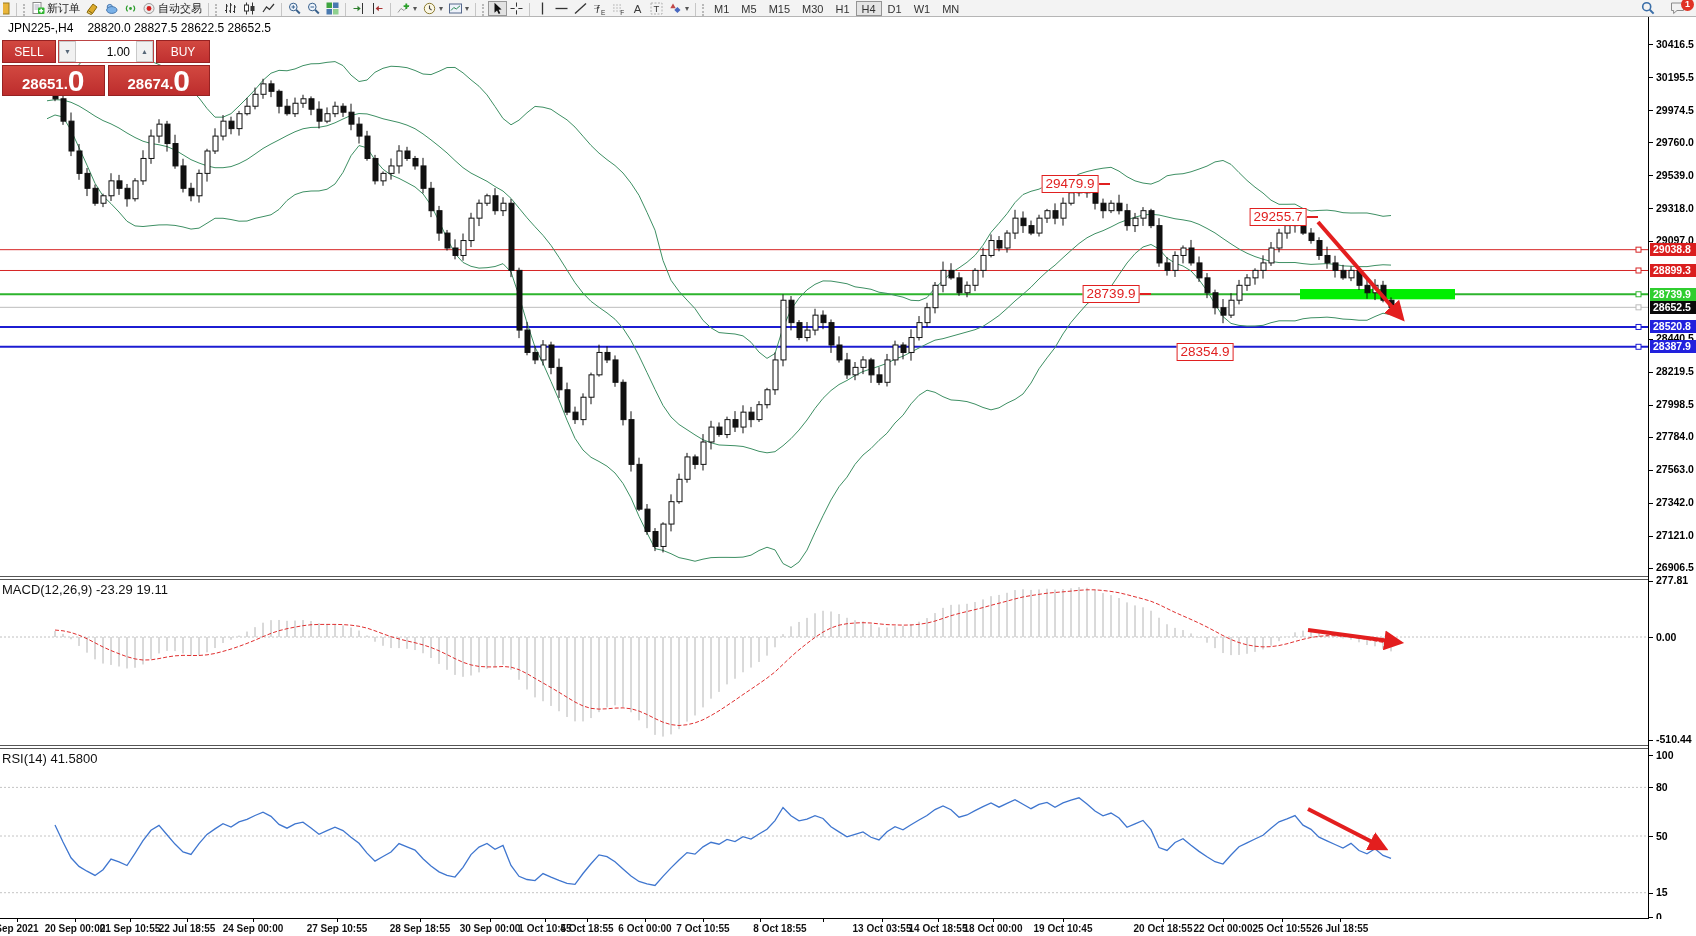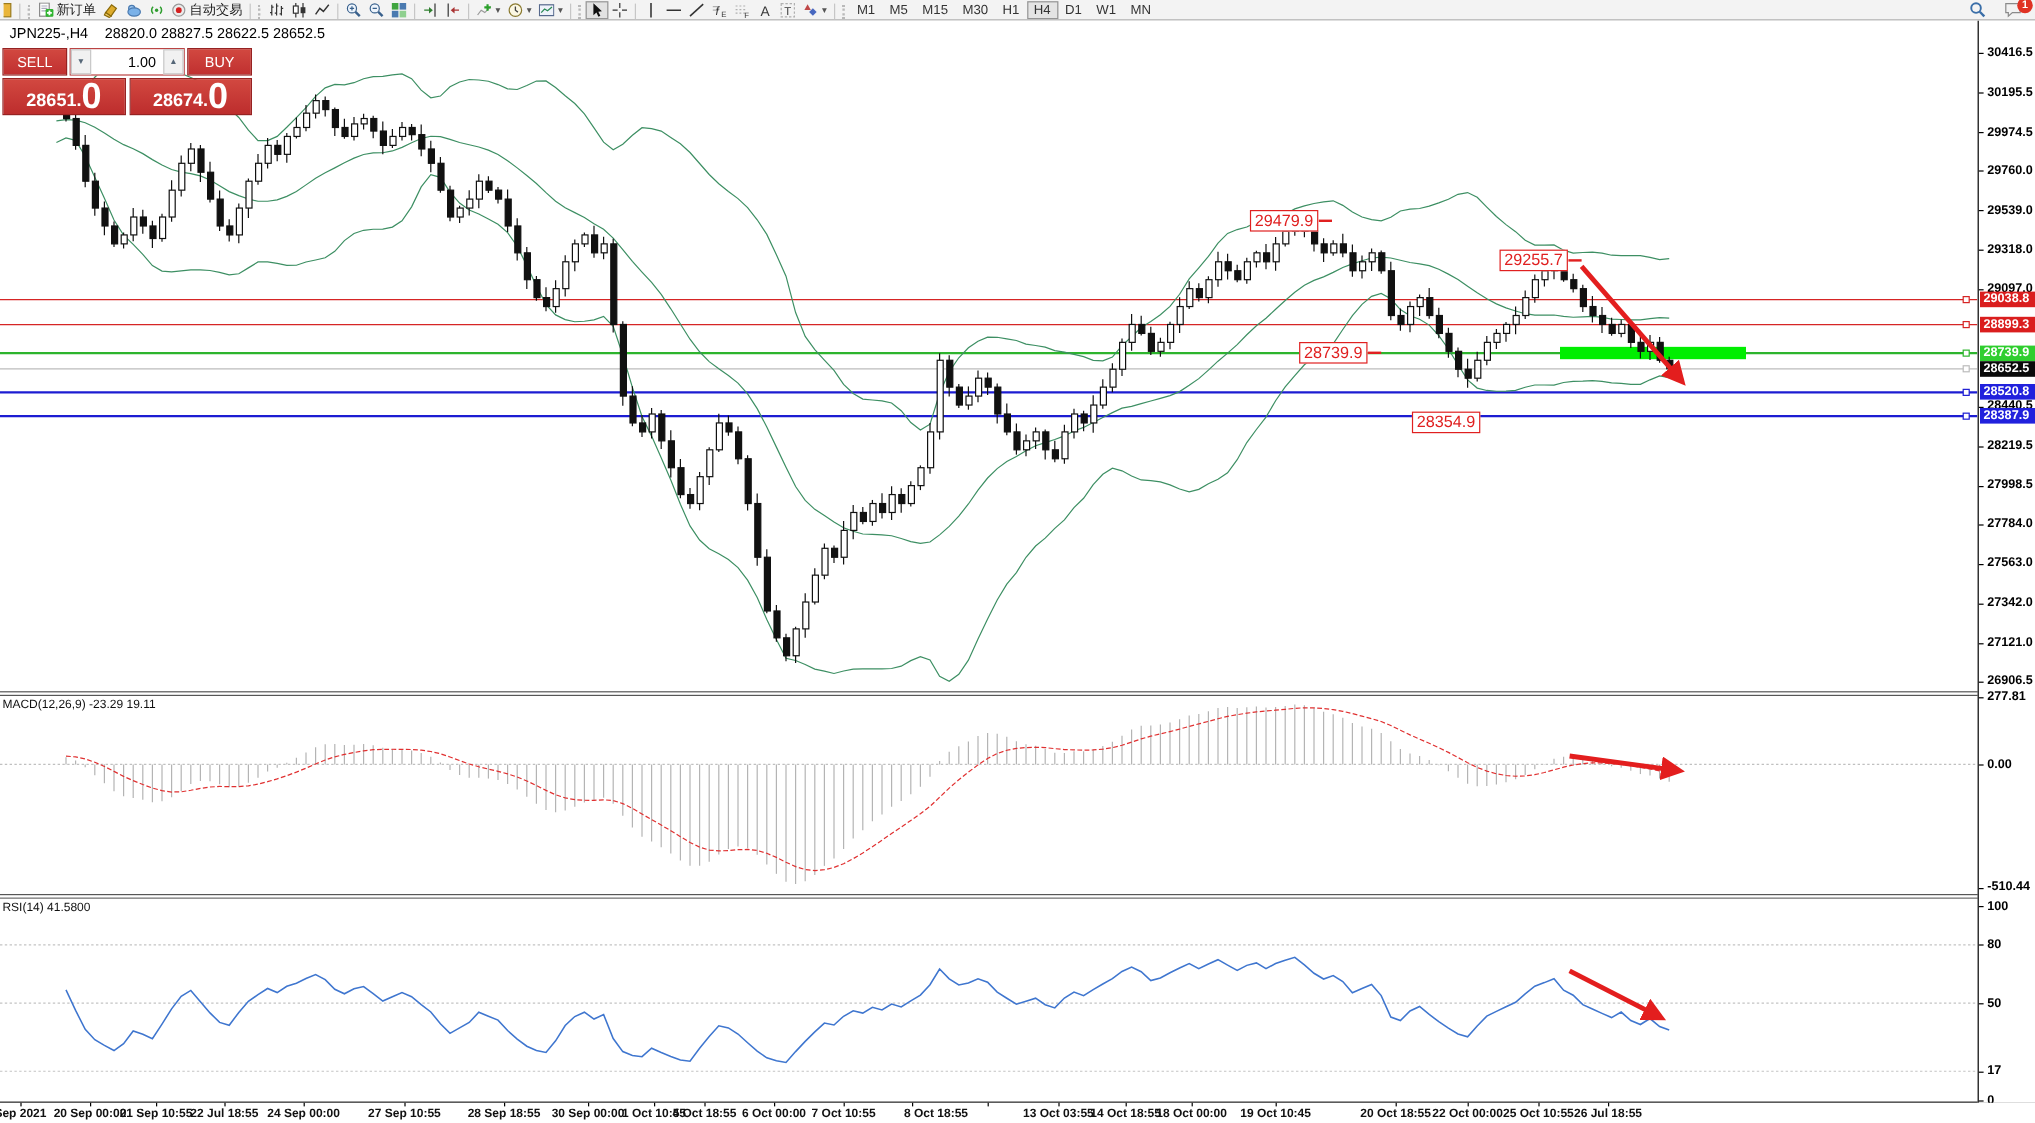--- a/index.html
+++ b/index.html
@@ -28,21 +28,21 @@
 
   
   #chart-area{position:absolute;left:0;top:17px;width:1648px;height:559px;background:#fff;overflow:hidden}
   #macd-area{position:absolute;left:0;top:580px;width:1648px;height:165px;background:#fff;overflow:hidden}
   #rsi-area{position:absolute;left:0;top:749px;width:1648px;height:169px;background:#fff;overflow:hidden}
   .divider{position:absolute;left:0;width:1696px;height:4px;background:#fff;border-top:1px solid #565656;border-bottom:1px solid #565656}
   #div1{top:576px}
   #div2{top:745px}
   #rsi-bottom-line{position:absolute;left:0;top:918px;width:1696px;height:1px;background:#000}
 
-  .ind-label{position:absolute;left:2px;top:2px;font-size:10px;color:#111;z-index:5;white-space:nowrap}
+  .ind-label{position:absolute;left:2px;top:2px;font-size:13px;color:#111;z-index:5;white-space:nowrap}
   .chart-title{position:absolute;left:8px;top:4px;font-size:12px;color:#000;z-index:5;white-space:nowrap}
   .chart-title .ohlc{margin-left:14px}
 
   
   #axis-col{position:absolute;left:1648px;top:17px;width:48px;height:902px;background:#fff;border-left:1px solid #000;z-index:6}
   .ax-tick{position:absolute;left:7px;font-size:10.5px;font-weight:bold;color:#000;white-space:nowrap}
   .ax-dash{position:absolute;left:0;width:4px;height:1px;background:#000}
   .ax-box{left:1px;width:46px;height:13px;line-height:13px;color:#fff;padding-left:3px;font-size:10.5px}
 
   
@@ -918,21 +918,21 @@
       <div class="ax-tick" style="top: 613.5px;">0.00</div>
       <div class="ax-dash" style="top: 620px;"></div>
       <div class="ax-tick" style="top: 716.405px;">-510.44</div>
       <div class="ax-dash" style="top: 722.905px;"></div>
       <div class="ax-tick" style="top: 731.5px;">100</div>
       <div class="ax-dash" style="top: 738px;"></div>
       <div class="ax-tick" style="top: 763.9px;">80</div>
       <div class="ax-dash" style="top: 770.4px;"></div>
       <div class="ax-tick" style="top: 812.5px;">50</div>
       <div class="ax-dash" style="top: 819px;"></div>
-      <div class="ax-tick" style="top: 869.2px;">17</div>
+      <div class="ax-tick" style="top: 869.2px;">15</div>
       <div class="ax-dash" style="top: 875.7px;"></div>
       <div class="ax-tick" style="top: 893.5px;">0</div>
       <div class="ax-dash" style="top: 900px;"></div>
     </div>
 
   <div id="time-axis">
       <div class="tx-label" style="left: 17px;">Sep 2021</div>
       <div class="tx-tick" style="left: 17px;"></div>
       <div class="tx-label" style="left: 75px;">20 Sep 00:00</div>
       <div class="tx-tick" style="left: 75px;"></div>

